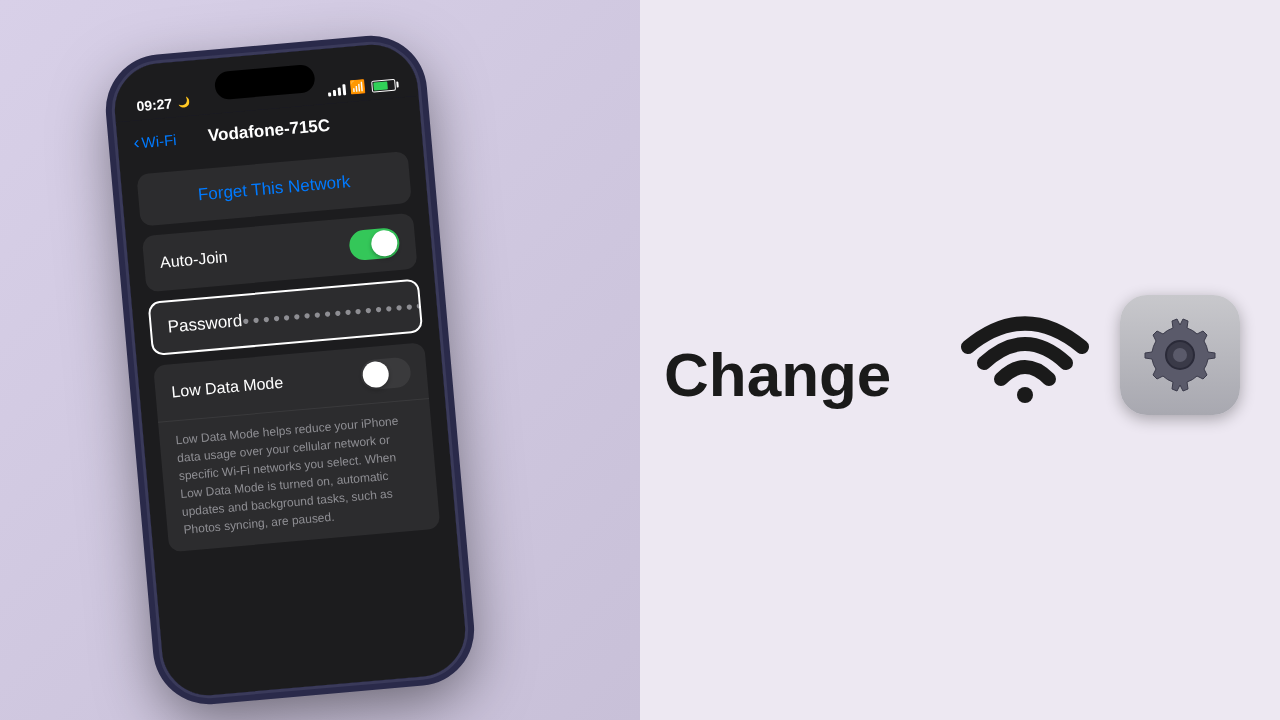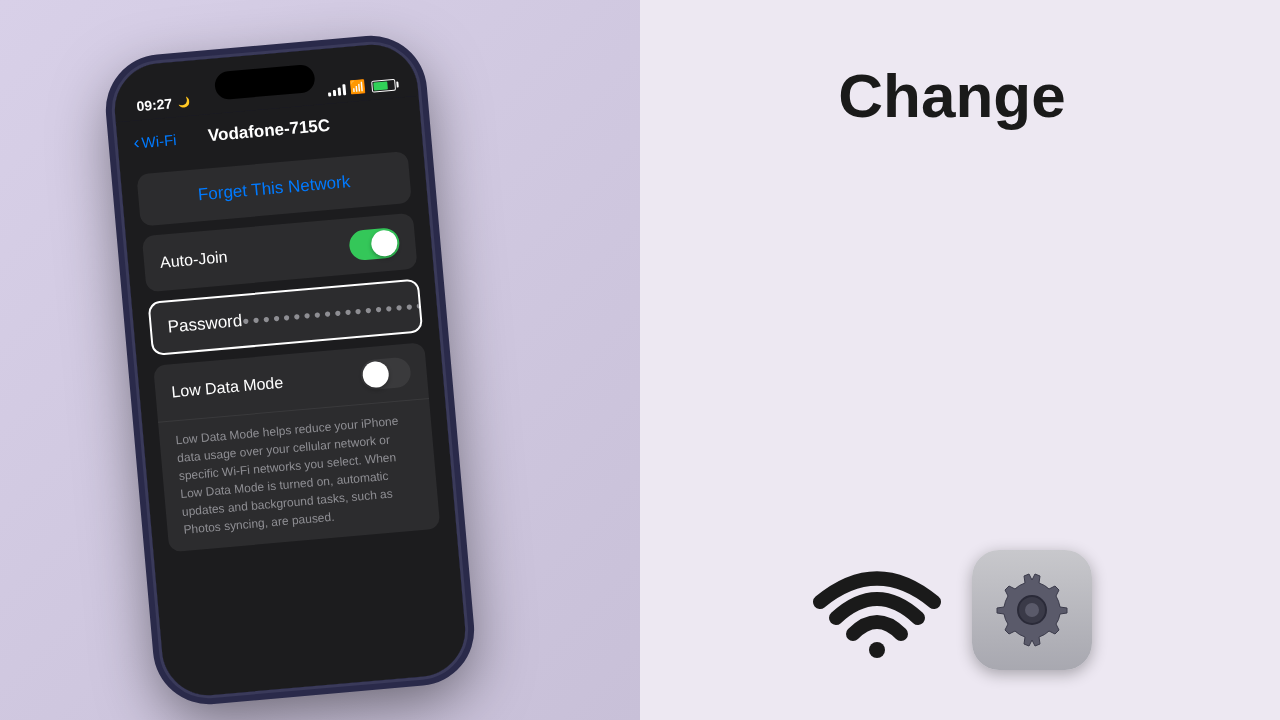--- a/index.html
+++ b/index.html
@@ -23,21 +23,21 @@
       align-items: center;
       justify-content: center;
     }
 
     
     .right-panel {
       width: 640px;
       height: 720px;
       background: #ede8f2;
       display: flex;
-      flex-direction: column;
+      flex-direction: row;
       align-items: center;
       justify-content: space-between;
       padding: 40px 40px 30px 24px;
     }
 
     .title-text {
       font-size: 62px;
       font-weight: 700;
       color: #1a1a1a;
       text-align: center;

